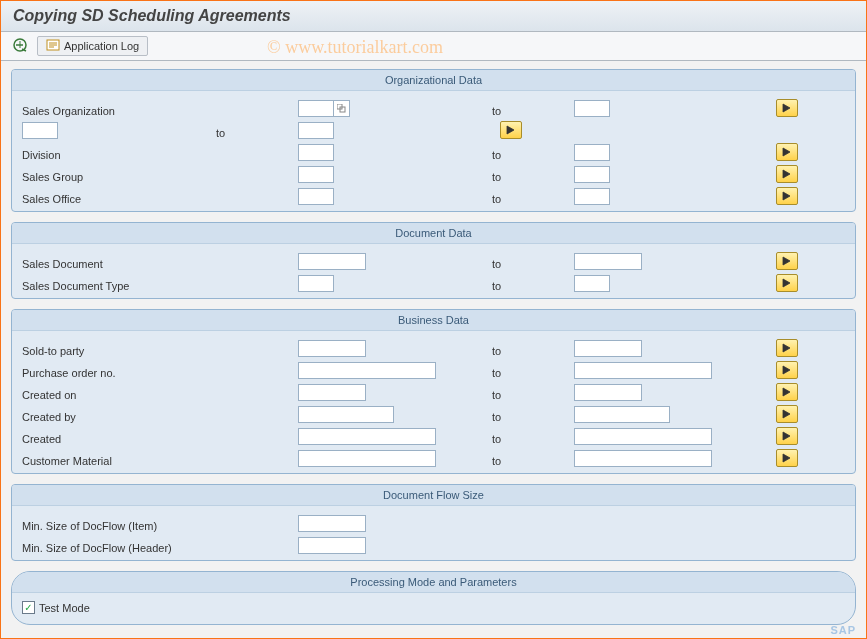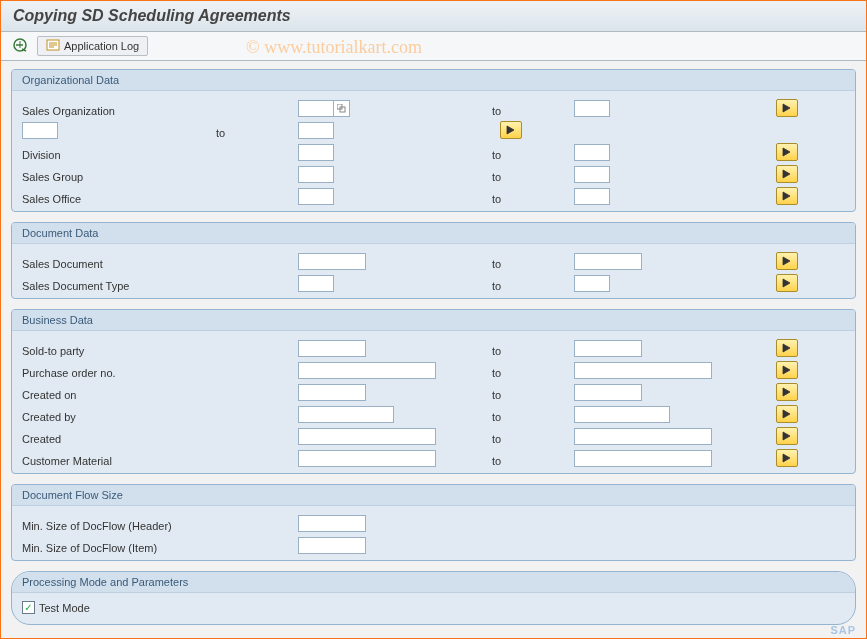--- a/index.html
+++ b/index.html
@@ -61,20 +61,21 @@
       margin-bottom: 10px;
       background: #e1eaf3;
       overflow: hidden;
     }
     .group-head {
       background: #d2e0ee;
       color: #3a5a78;
       font-size: 11px;
       padding: 4px 10px;
       border-bottom: 1px solid #bcd0e2;
+      text-align: center;
     }
     .group-body {
       padding: 4px 0 6px 0;
     }
     .row {
       display: flex;
       align-items: flex-end;
       height: 22px;
       padding: 0 10px;
       gap: 44px;
@@ -154,21 +155,21 @@
       display: inline-flex;
       align-items: center;
       justify-content: center;
       font-size: 10px;
       color: #2a4;
       cursor: pointer;
     }
     .watermark {
       position: absolute;
       top: 36px;
-      left: 245px;
+      left: 266px;
       font-size: 18px;
       color: #ffb060;
       font-family: Georgia, serif;
       opacity: 0.6;
       pointer-events: none;
     }
     .sap-logo {
       position: absolute;
       right: 10px;
       bottom: 2px;
@@ -454,27 +455,27 @@
               </button>
             </div>
       </div>
     </div>
   </div>
 
   <div class="group">
     <div class="group-head">Document Flow Size</div>
     <div class="group-body">
       <div class="row">
+        <div class="label">Min. Size of DocFlow (Item)</div>
+        <div class="from-cell">
+              <input class="txt w-sm" value="" style="">
+            </div>
+      </div>
+      <div class="row">
         <div class="label">Min. Size of DocFlow (Header)</div>
-        <div class="from-cell">
-              <input class="txt w-sm" value="" style="">
-            </div>
-      </div>
-      <div class="row">
-        <div class="label">Min. Size of DocFlow (Item)</div>
         <div class="from-cell">
               <input class="txt w-sm" value="" style="">
             </div>
       </div>
     </div>
   </div>
 
   <div class="group" style="margin-bottom:0;border-radius:19px;">
     <div class="group-head">Processing Mode and Parameters</div>
     <div class="group-body">

